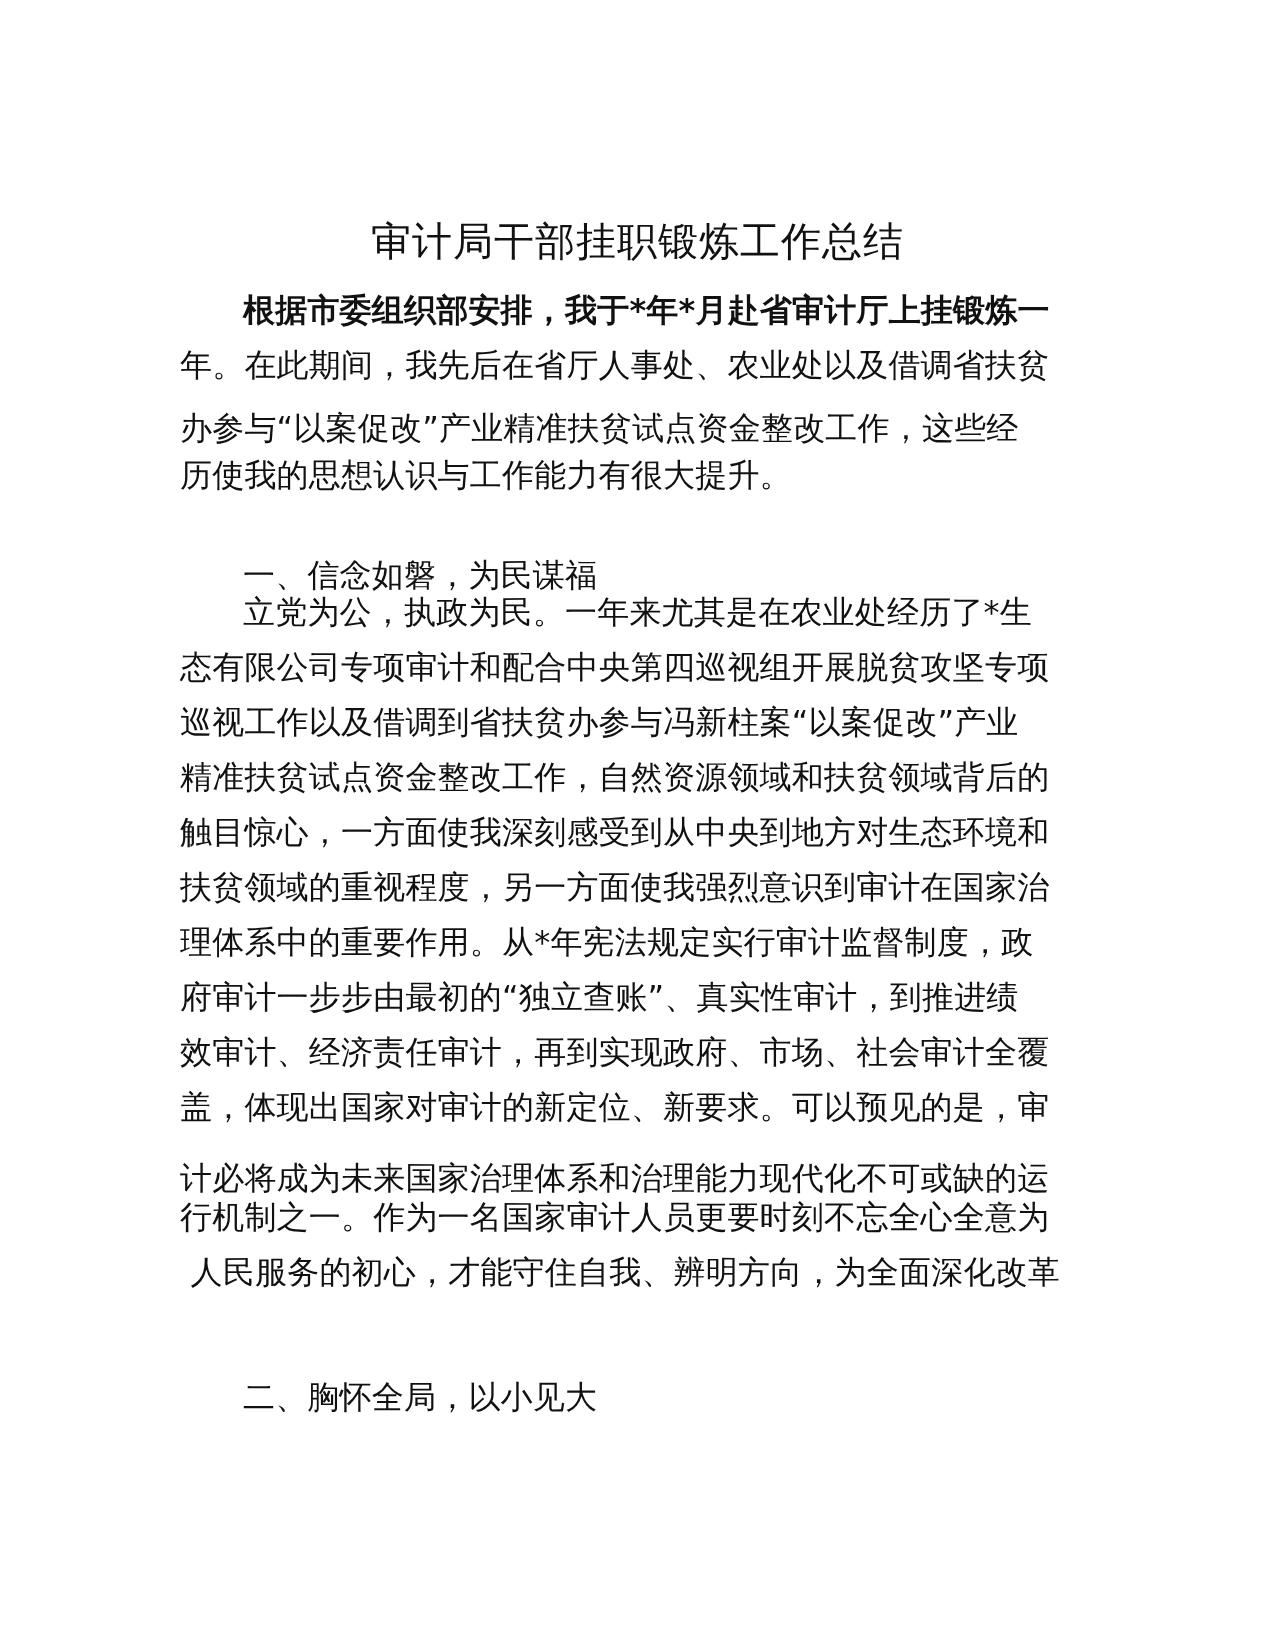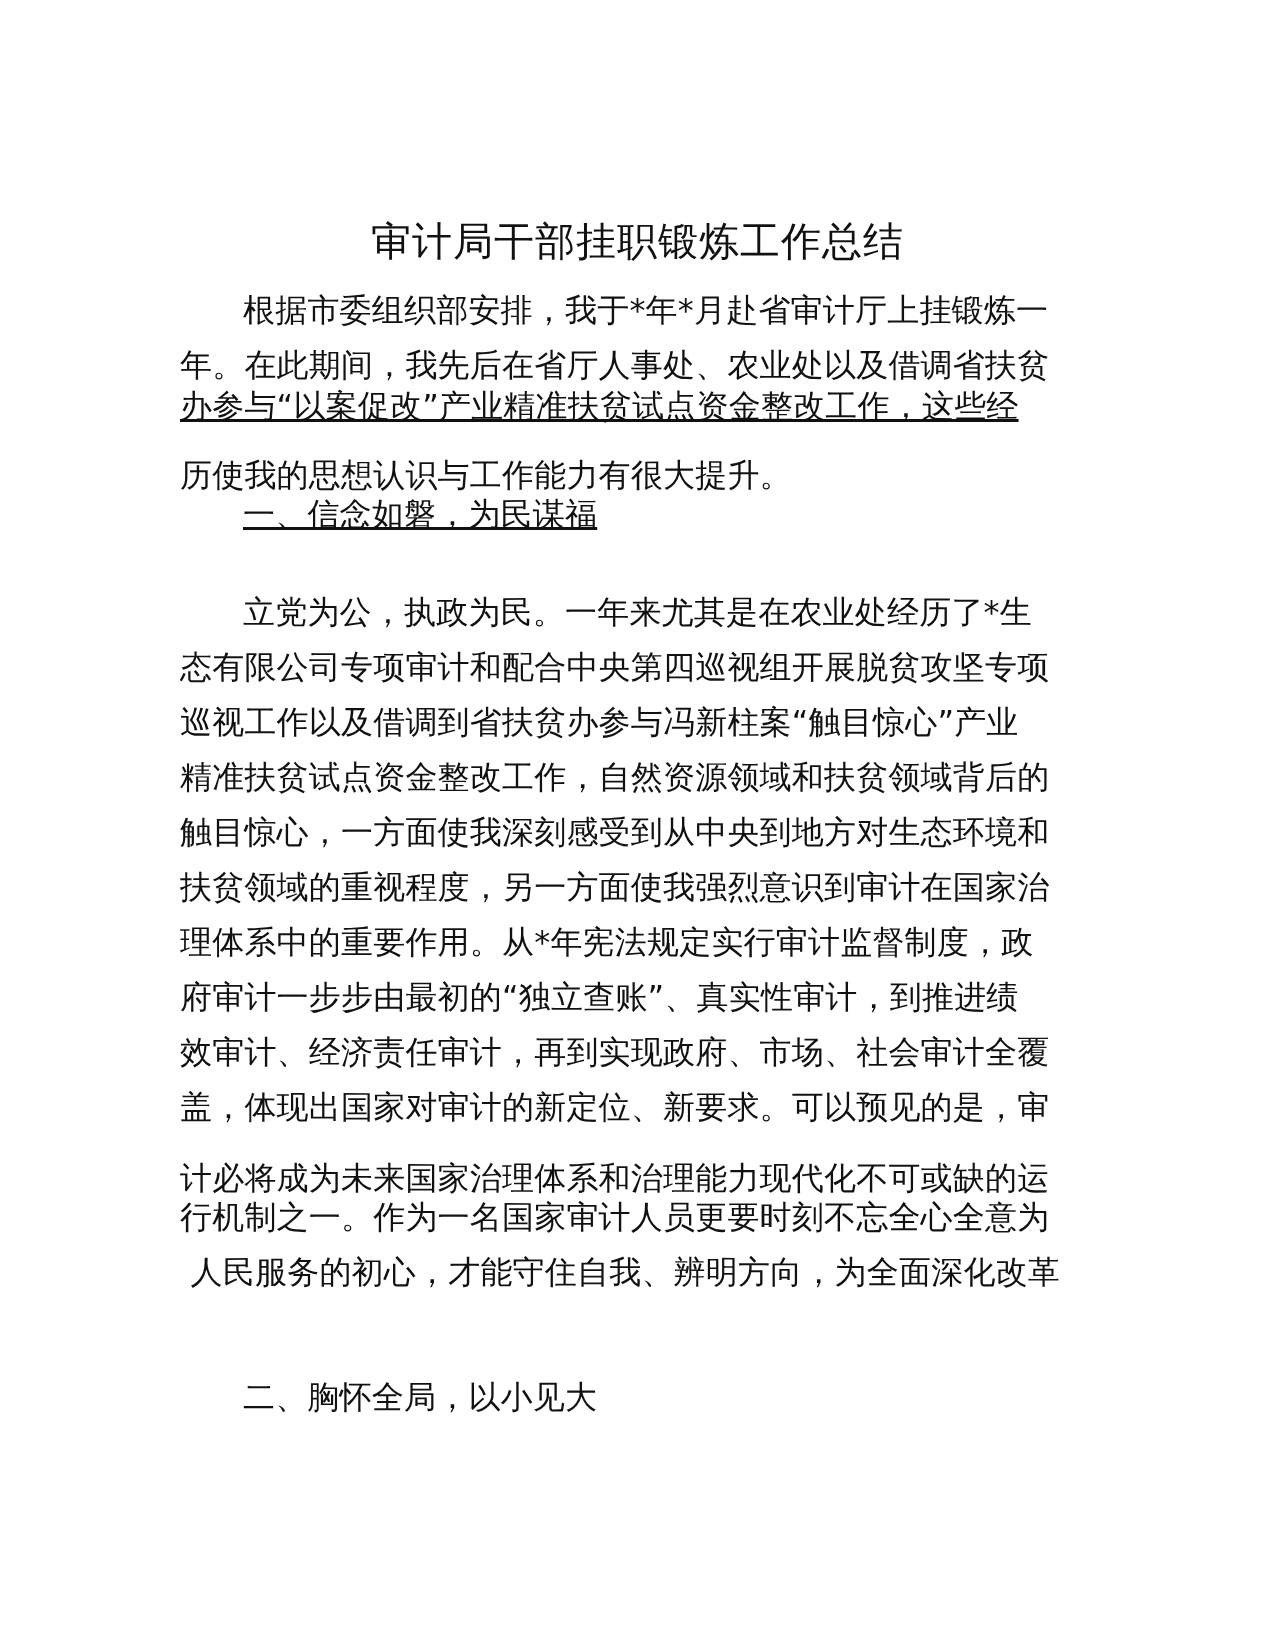--- a/index.html
+++ b/index.html
@@ -19,30 +19,30 @@
     letter-spacing: 0.2px;
   }
   .indent { left: 243px; }
 </style>
 </head>
 <body>
 
 <div class="page">
   <div class="title">审计局干部挂职锻炼工作总结</div>
 
-  <div class="line indent" style="top:288px;">根据市委组织部安排，我于*年*月赴省审计厅上挂锻炼一</div>
+  <div class="line indent" style="top:288px;font-weight:bold;">根据市委组织部安排，我于*年*月赴省审计厅上挂锻炼一</div>
   <div class="line" style="top:343px;">年。在此期间，我先后在省厅人事处、农业处以及借调省扶贫</div>
-  <div class="line" style="top:384px;text-decoration:underline;">办参与“以案促改”产业精准扶贫试点资金整改工作，这些经</div>
+  <div class="line" style="top:406px;">办参与“以案促改”产业精准扶贫试点资金整改工作，这些经</div>
   <div class="line" style="top:453px;">历使我的思想认识与工作能力有很大提升。</div>
 
-  <div class="line indent" style="top:492px;text-decoration:underline;">一、信念如磐，为民谋福</div>
+  <div class="line indent" style="top:553px;">一、信念如磐，为民谋福</div>
 
   <div class="line indent" style="top:590px;">立党为公，执政为民。一年来尤其是在农业处经历了*生</div>
   <div class="line" style="top:645px;">态有限公司专项审计和配合中央第四巡视组开展脱贫攻坚专项</div>
-  <div class="line" style="top:700px;">巡视工作以及借调到省扶贫办参与冯新柱案“触目惊心”产业</div>
+  <div class="line" style="top:700px;">巡视工作以及借调到省扶贫办参与冯新柱案“以案促改”产业</div>
   <div class="line" style="top:755px;">精准扶贫试点资金整改工作，自然资源领域和扶贫领域背后的</div>
   <div class="line" style="top:810px;">触目惊心，一方面使我深刻感受到从中央到地方对生态环境和</div>
   <div class="line" style="top:865px;">扶贫领域的重视程度，另一方面使我强烈意识到审计在国家治</div>
   <div class="line" style="top:920px;">理体系中的重要作用。从*年宪法规定实行审计监督制度，政</div>
   <div class="line" style="top:1030px;">效审计、经济责任审计，再到实现政府、市场、社会审计全覆</div>
   <div class="line" style="top:975px;">府审计一步步由最初的“独立查账”、真实性审计，到推进绩</div>
   <div class="line" style="top:1085px;">盖，体现出国家对审计的新定位、新要求。可以预见的是，审</div>
   <div class="line" style="top:1156px;">计必将成为未来国家治理体系和治理能力现代化不可或缺的运</div>
   <div class="line" style="top:1195px;">行机制之一。作为一名国家审计人员更要时刻不忘全心全意为</div>
   <div class="line" style="top:1250px;text-align:right;">人民服务的初心，才能守住自我、辨明方向，为全面深化改革</div>

